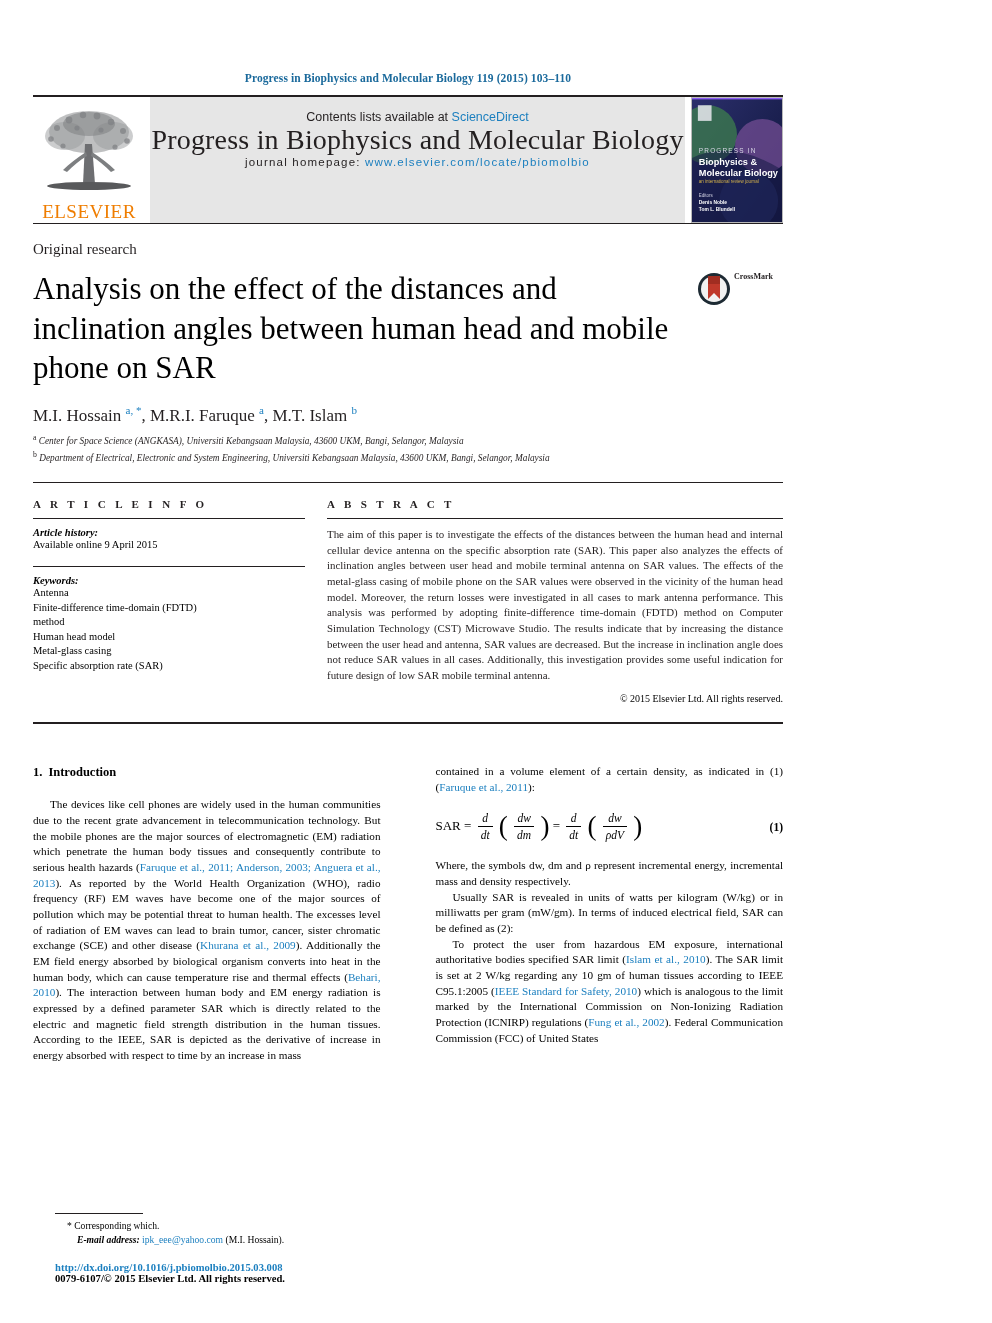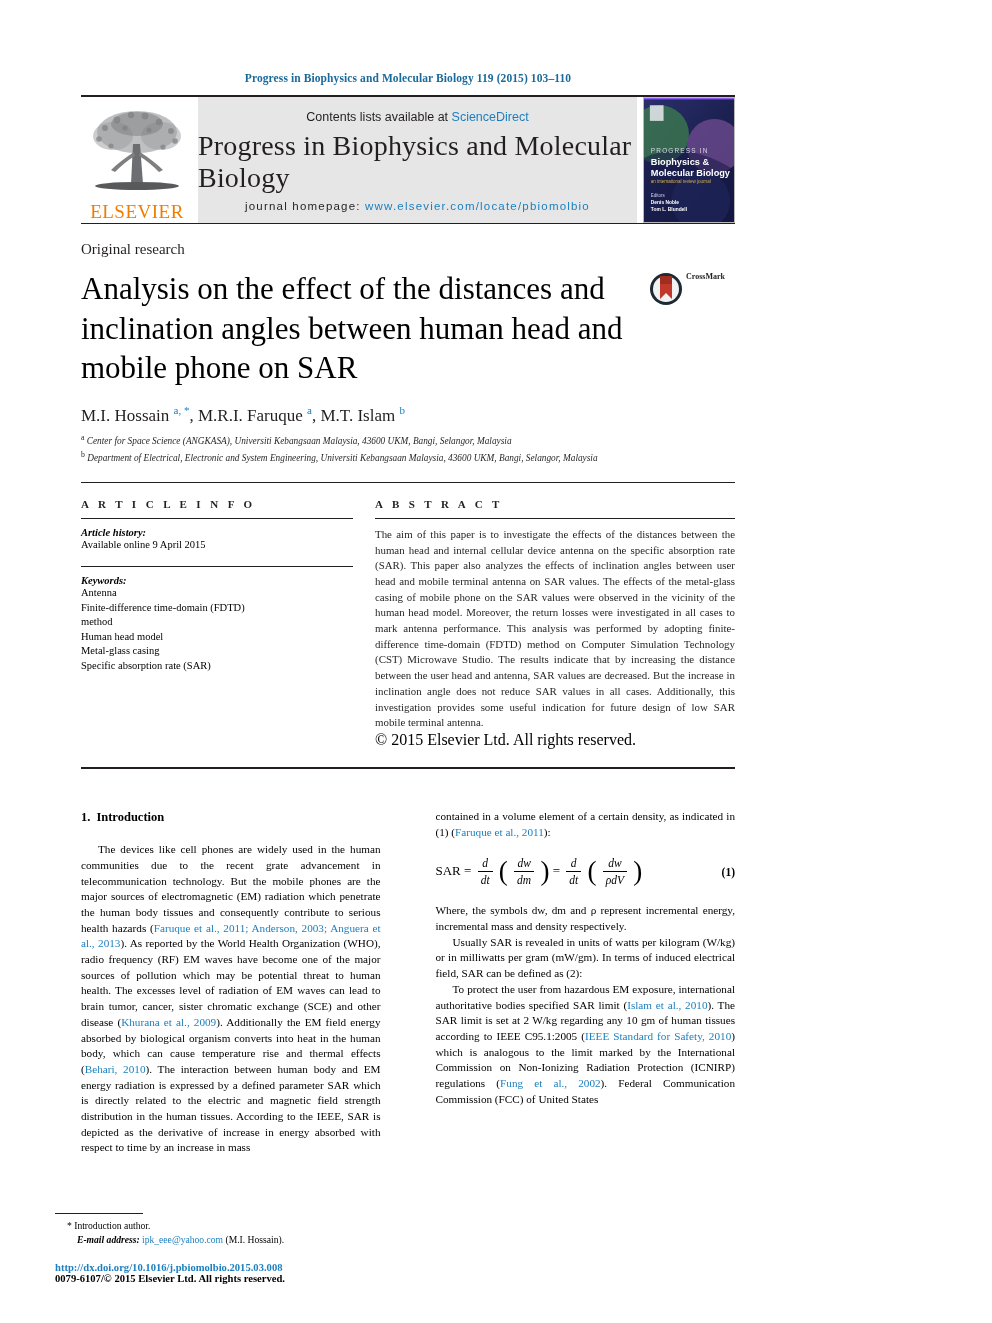--- a/index.html
+++ b/index.html
@@ -5,21 +5,21 @@
   * { box-sizing: border-box; }
   html, body { margin: 0; padding: 0; }
   body {
     width: 992px; height: 1323px;
     background: #ffffff;
     font-family: "Liberation Serif", "DejaVu Serif", serif;
     color: #000000;
     position: relative;
     overflow: hidden;
   }
-  .page { position: relative; width: 816px; height: 1323px; padding: 0 81px; }
+  .page { position: relative; width: 816px; height: 1323px; padding: 0 33px; }
 
   
   .runhead {
     text-align: center;
     color: #1b6a9c;
     font-size: 11.5px;
     font-weight: bold;
     padding-top: 72px;
     letter-spacing: .1px;
   }
@@ -42,21 +42,21 @@
   .elsevier-word {
     color: #ef7d00; font-size: 19px; letter-spacing: .5px;
     font-family: "Liberation Serif", serif;
     line-height: 1;
   }
   .contents-box {
     flex: 1 1 auto;
     background: #e6e6e6;
     margin-left: 5px;
     display: flex; flex-direction: column;
-    align-items: center; justify-content: space-between;
+    align-items: center; 
     padding: 13px 0 11px 0;
   }
   .contents-line {
     font-family: "Liberation Sans", sans-serif;
     font-size: 12.5px; color: #231f20;
   }
   .sd-link { color: #1b7fbf; }
   .journal-name {
     font-family: "Liberation Serif", serif;
     font-size: 28px; color: #231f20; letter-spacing: .2px;
@@ -102,21 +102,21 @@
     color: #231f20; font-family: "Liberation Serif", serif;
   }
   .thin-rule { border-top: 1.5px solid #231f20; margin: 8px 0 8px 0; }
   .info-label { font-size: 10.5px; font-style: italic; font-weight: bold; }
   .info-text { font-size: 10.5px; line-height: 1.38; }
   .kw-block { margin-top: 6px; }
   .abstract-body {
     font-size: 10.9px; line-height: 1.44; text-align: justify;
     color: #231f20;
   }
-  .copyright { font-size: 16px; }
+  .copyright { text-align: right; font-size: 10px; margin-top: 9px; }
 
   .rule-bold { border-top: 2.5px solid #231f20; margin-top: 18px; }
 
   
   .body-cols { display: flex; margin-top: 40px; gap: 22px; }
   .bcol { flex: 1 1 0; font-size: 11.2px; line-height: 1.4; text-align: justify; }
   .bcol.left { margin-right: 33px; }
   .sec-title { font-size: 12.5px; font-weight: bold; margin-bottom: 16px; }
   .sec-title .num { margin-right: 6px; }
   p.para { margin: 0; text-indent: 17px; }
@@ -320,21 +320,21 @@
       <p class="para" style="text-indent:0;">Where, the symbols dw, dm and ρ represent incremental energy, incremental mass and density respectively.</p>
       <p class="para">Usually SAR is revealed in units of watts per kilogram (W/kg) or in milliwatts per gram (mW/gm). In terms of induced electrical field, SAR can be defined as (2):</p>
 
 
       <p class="para"><span>To protect the user from hazardous EM exposure, international authoritative bodies specified SAR limit (</span><span class="cite">Islam et al., 2010</span><span>). The SAR limit is set at 2 W/kg regarding any 10 gm of human tissues according to IEEE C95.1:2005 (</span><span class="cite">IEEE Standard for Safety, 2010</span><span>) which is analogous to the limit marked by the International Commission on Non-Ionizing Radiation Protection (ICNIRP) regulations (</span><span class="cite">Fung et al., 2002</span><span>). Federal Communication Commission (FCC) of United States</span></p>
     </div>
   </div>
 
   <div class="footer">
     <div class="foot-rule"></div>
-    <div class="foot-line" style="padding-left:12px;">* Introduction author.</div>
+    <div class="foot-line" style="padding-left:12px;">* Corresponding which.</div>
     <div class="foot-line" style="padding-left:22px;">
       <span class="ital">E-mail address:</span>
       <span class="cite">ipk_eee@yahoo.com</span>
       <span>(M.I. Hossain).</span>
     </div>
     <div class="doi-line">http://dx.doi.org/10.1016/j.pbiomolbio.2015.03.008</div>
     <div class="issn-line">0079-6107/© 2015 Elsevier Ltd. All rights reserved.</div>
   </div>
 
 </div>

